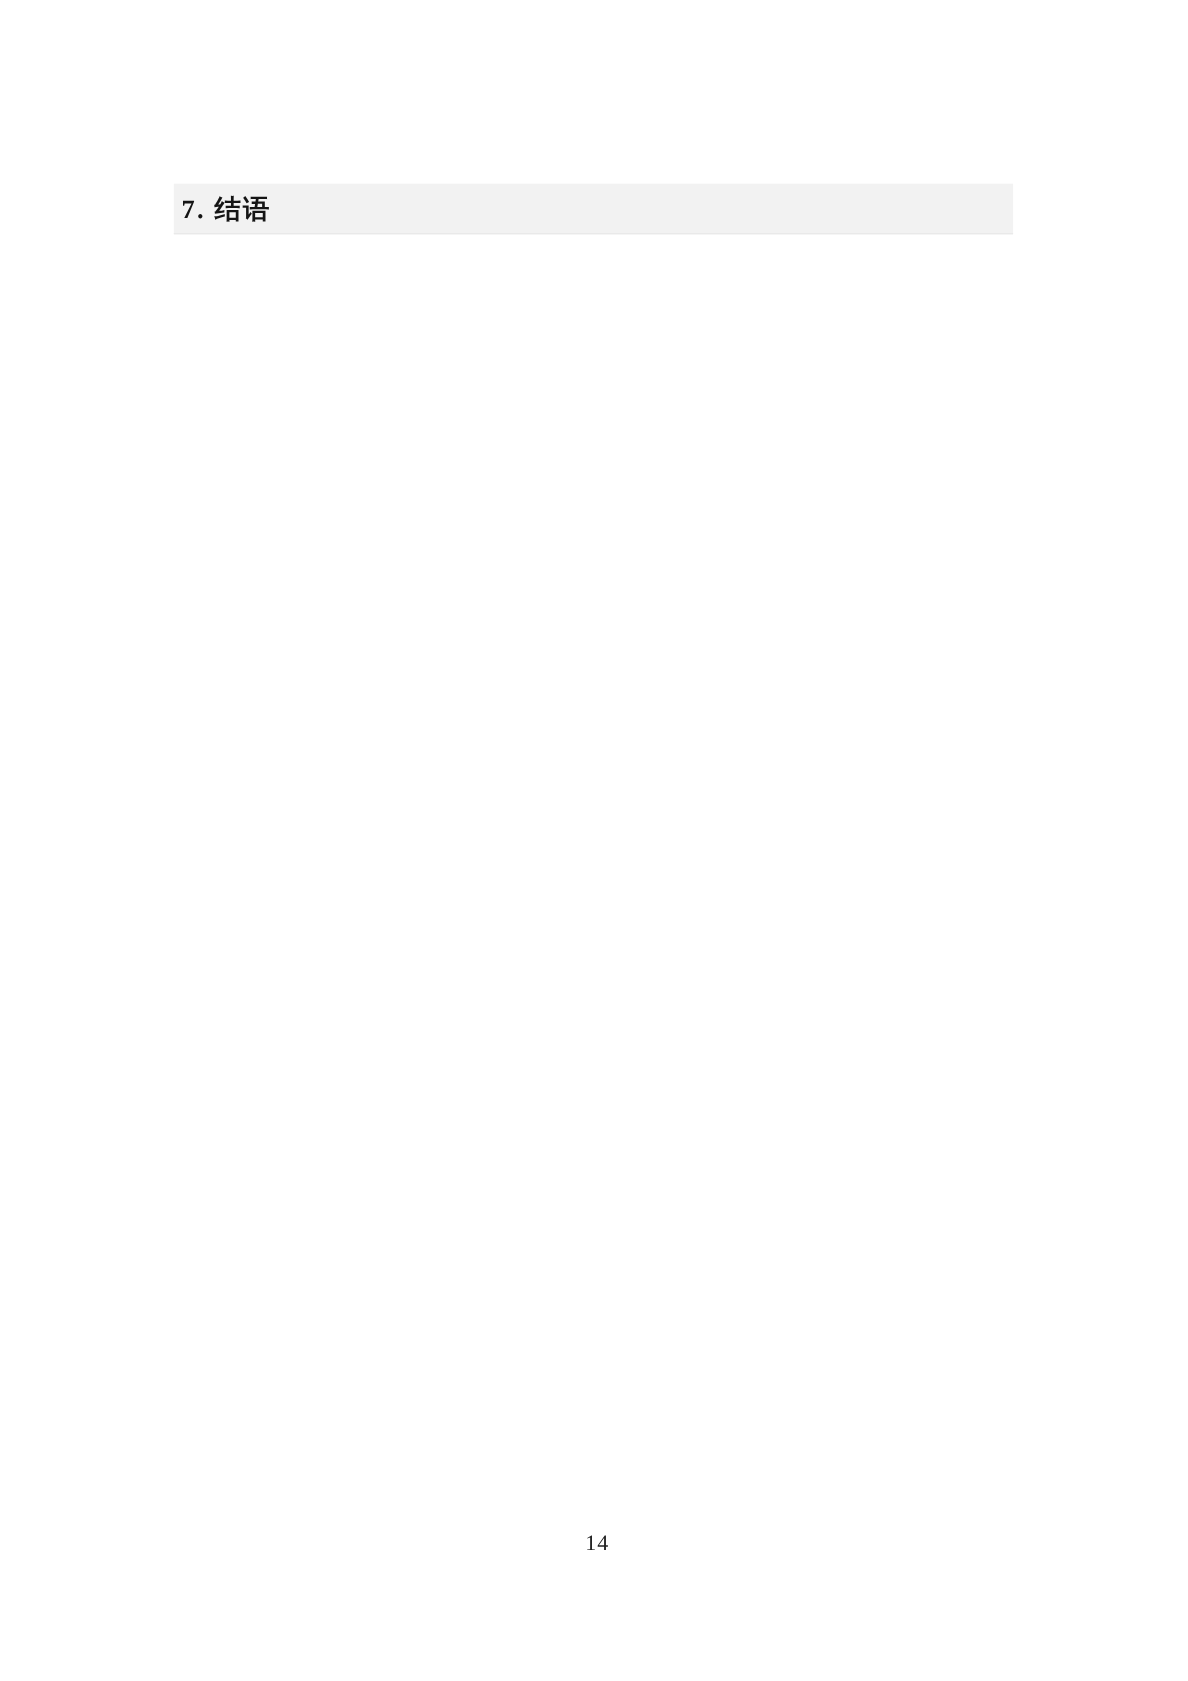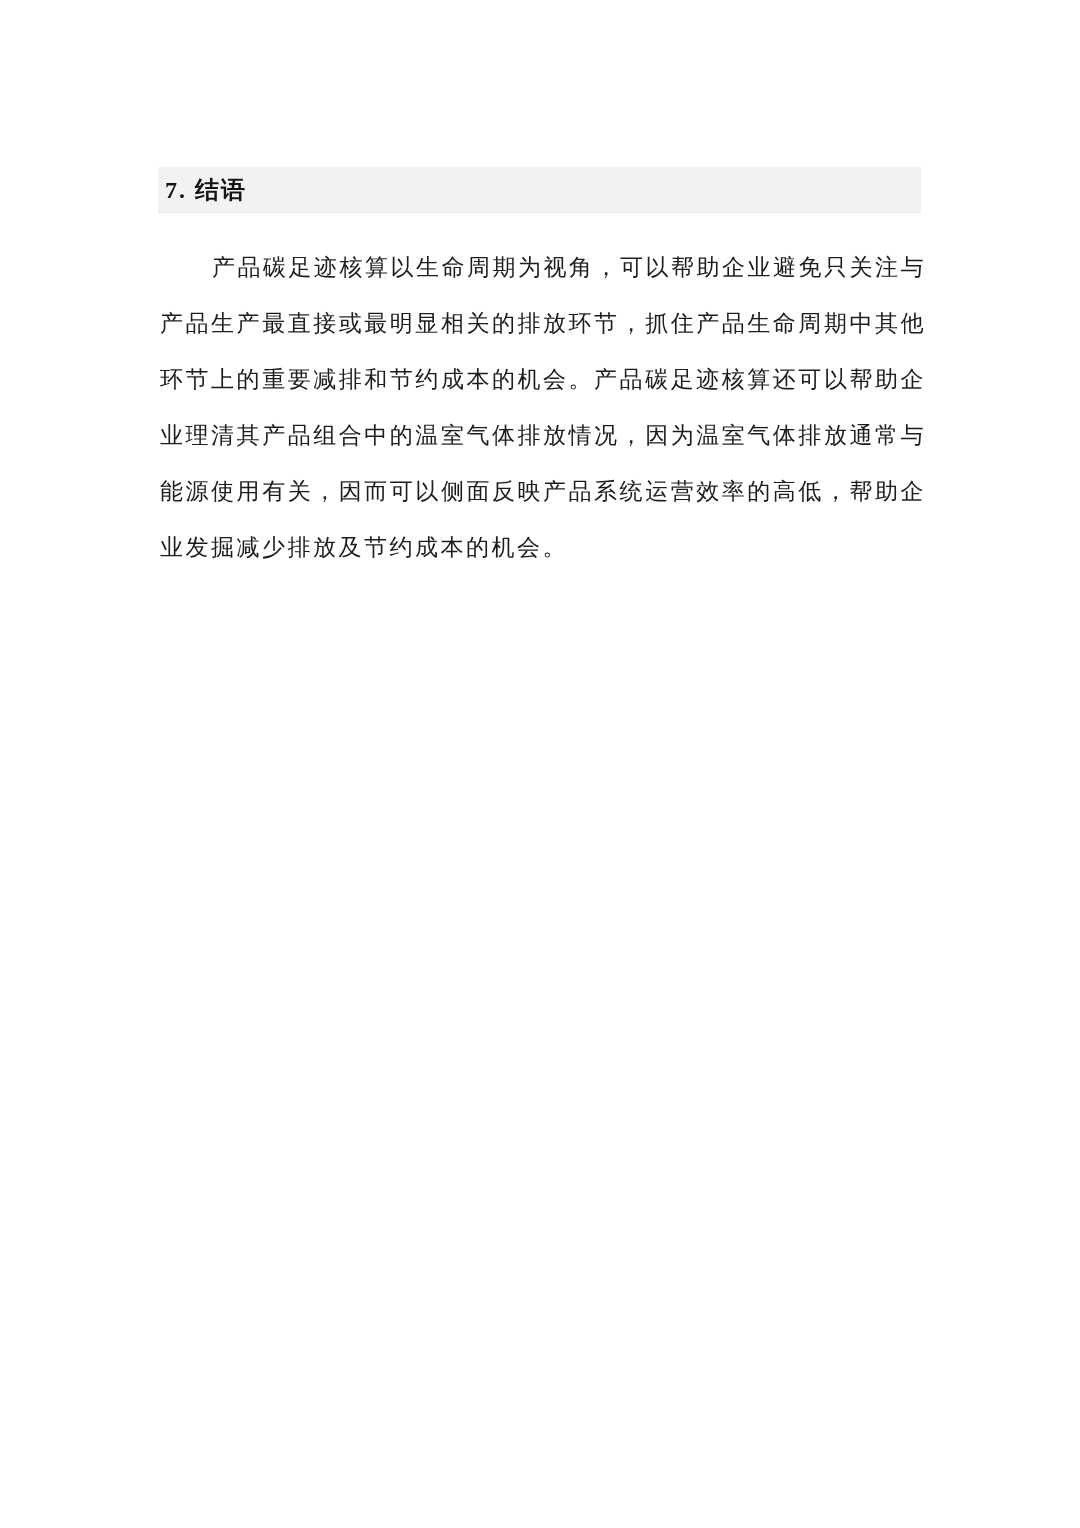--- a/index.html
+++ b/index.html
@@ -73,17 +73,17 @@
 </head>
 <body>
 
 <div class="page">
 
   <div class="heading-bar">
     <span class="heading-text">7. 结语</span>
   </div>
 
   <div class="body-text">
-    <p>产品碳足迹核算以生命周期为视角，可以帮助企业避免只关注与产品生产最直接或最明显相关的排放环节，抓住产品生命周期中其他环节上的重要减排和节约成本的机会。产品碳足迹核算还可以帮助企业理清其产品组合中的温室气体排放情况，因为温室气体排放通常与能源使用有关，因而可以侧面反映产品系统运营效率的高低，帮助企业发掘减少排放及节约成本的机会。</p>
   </div>
 
+  <div class="page-number">14</div>
 
 </div>
 
 </body></html>

